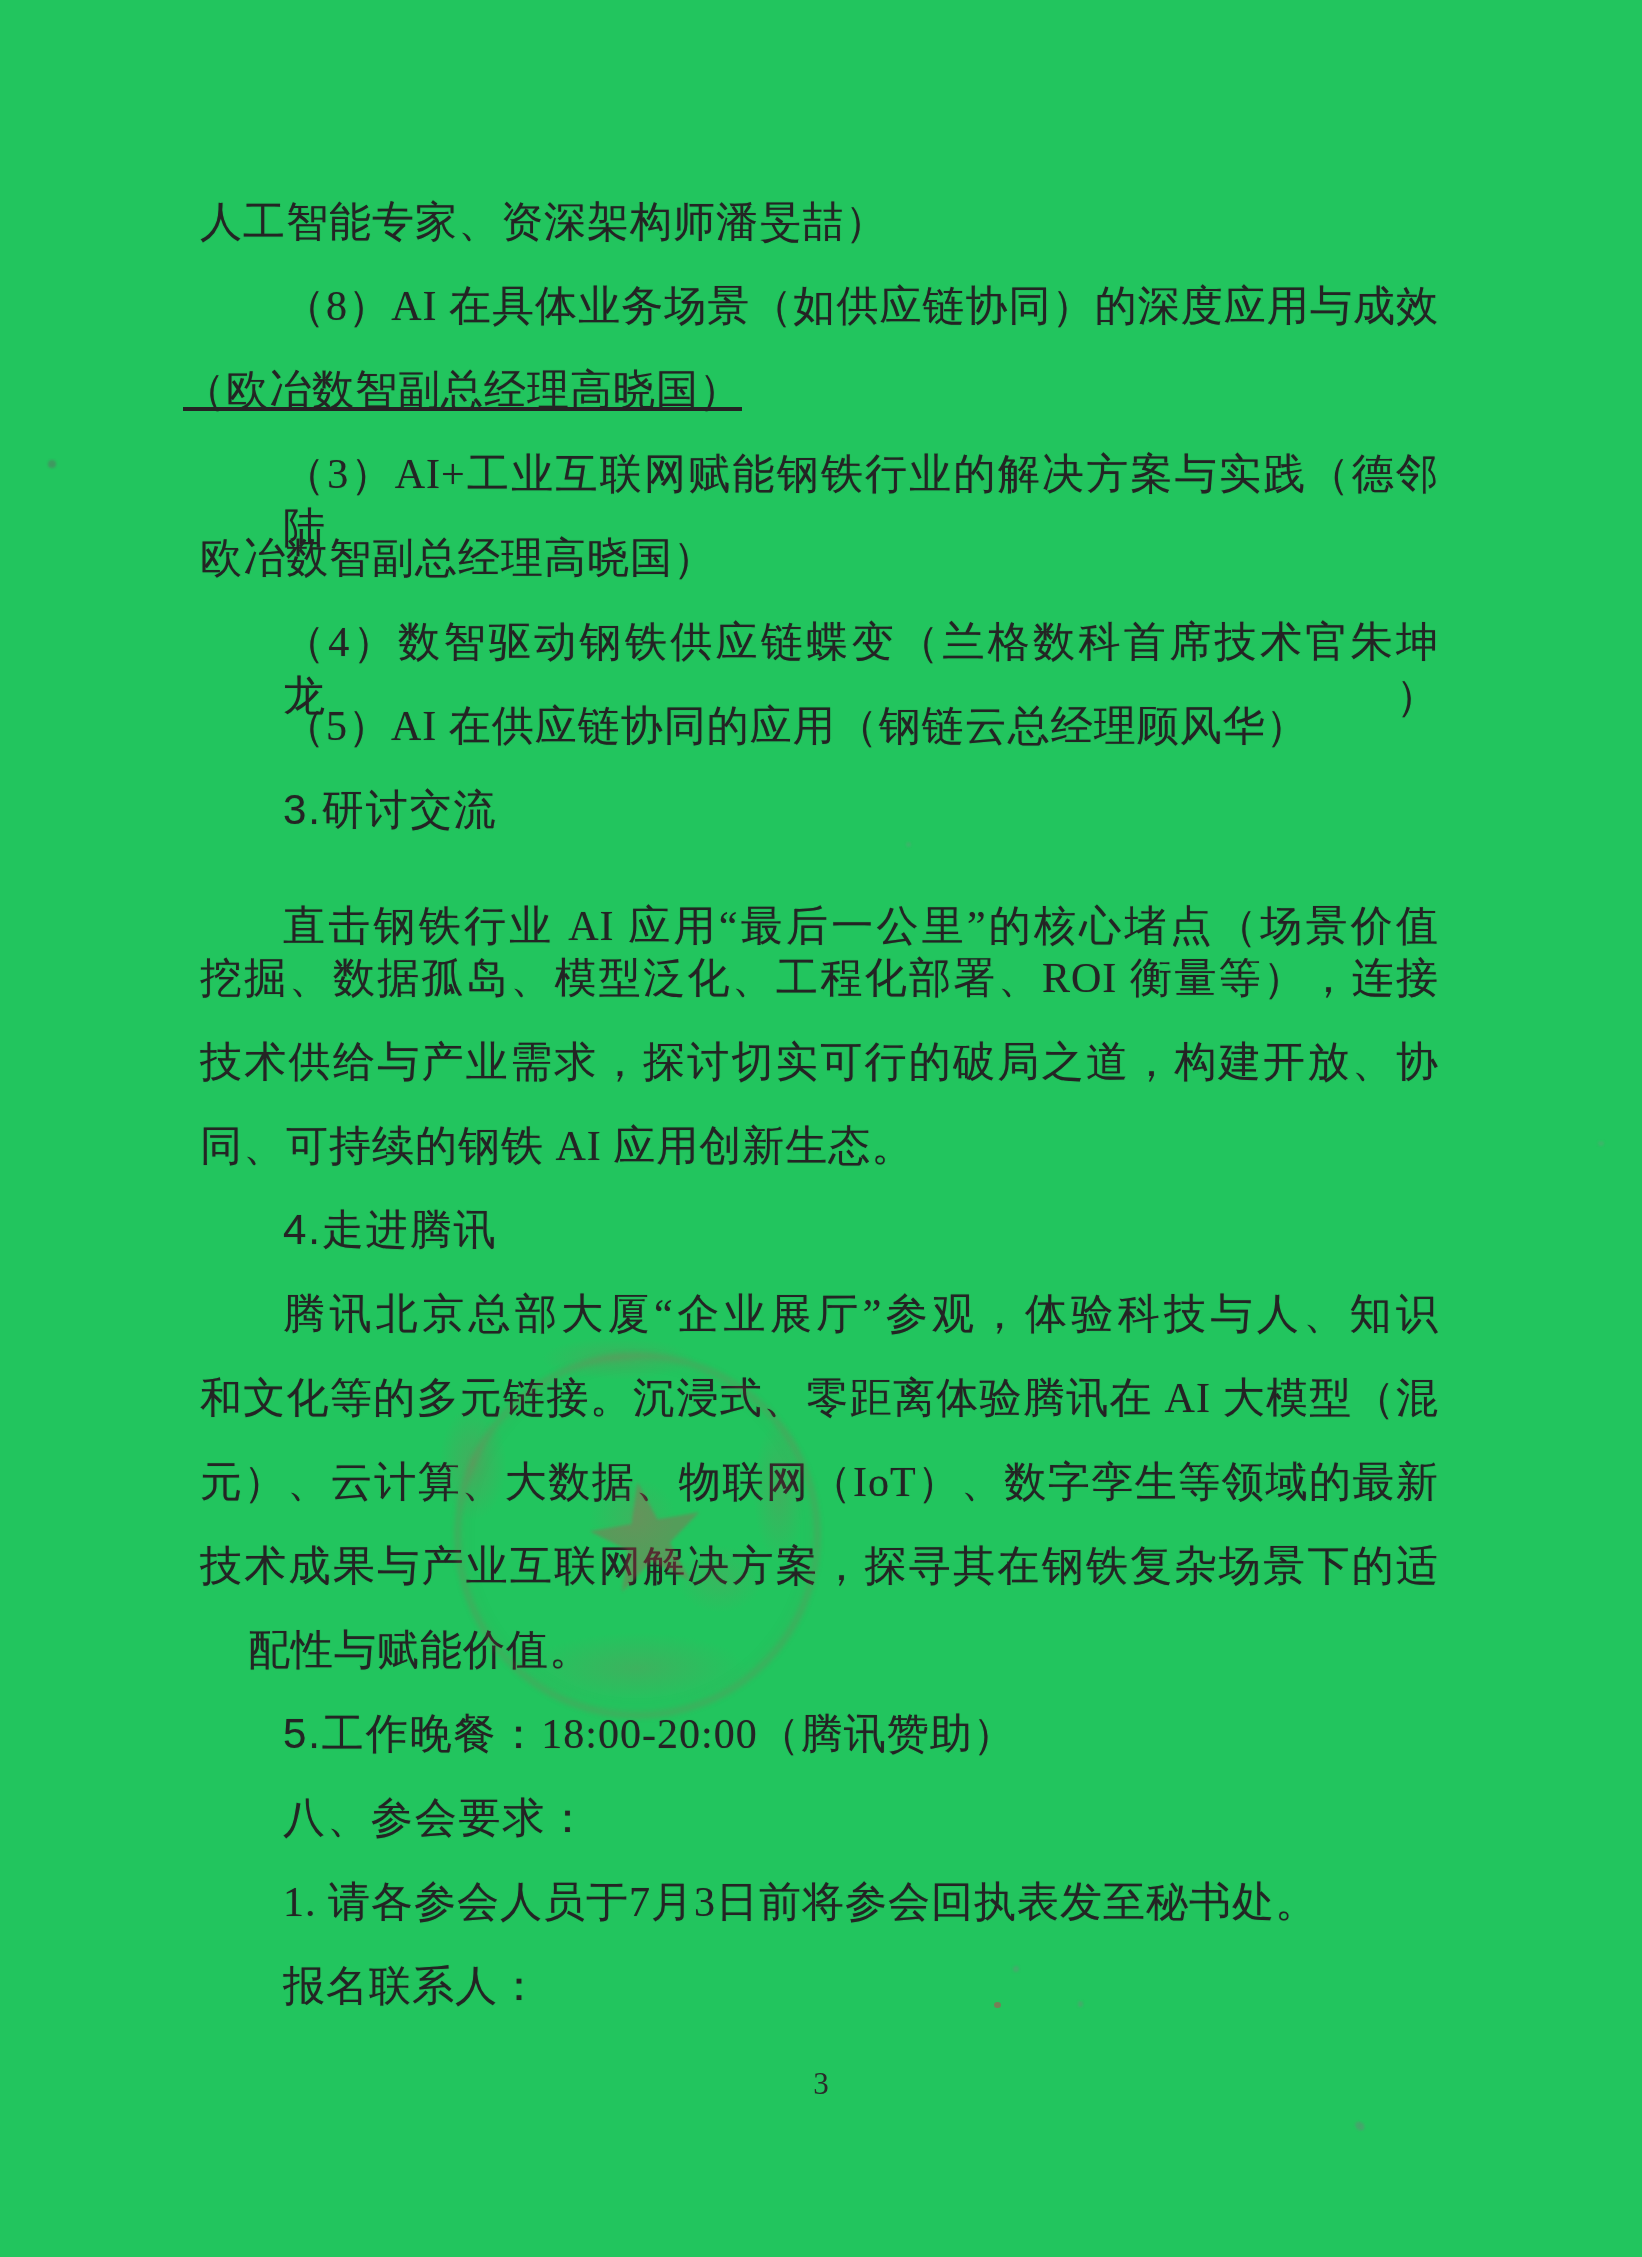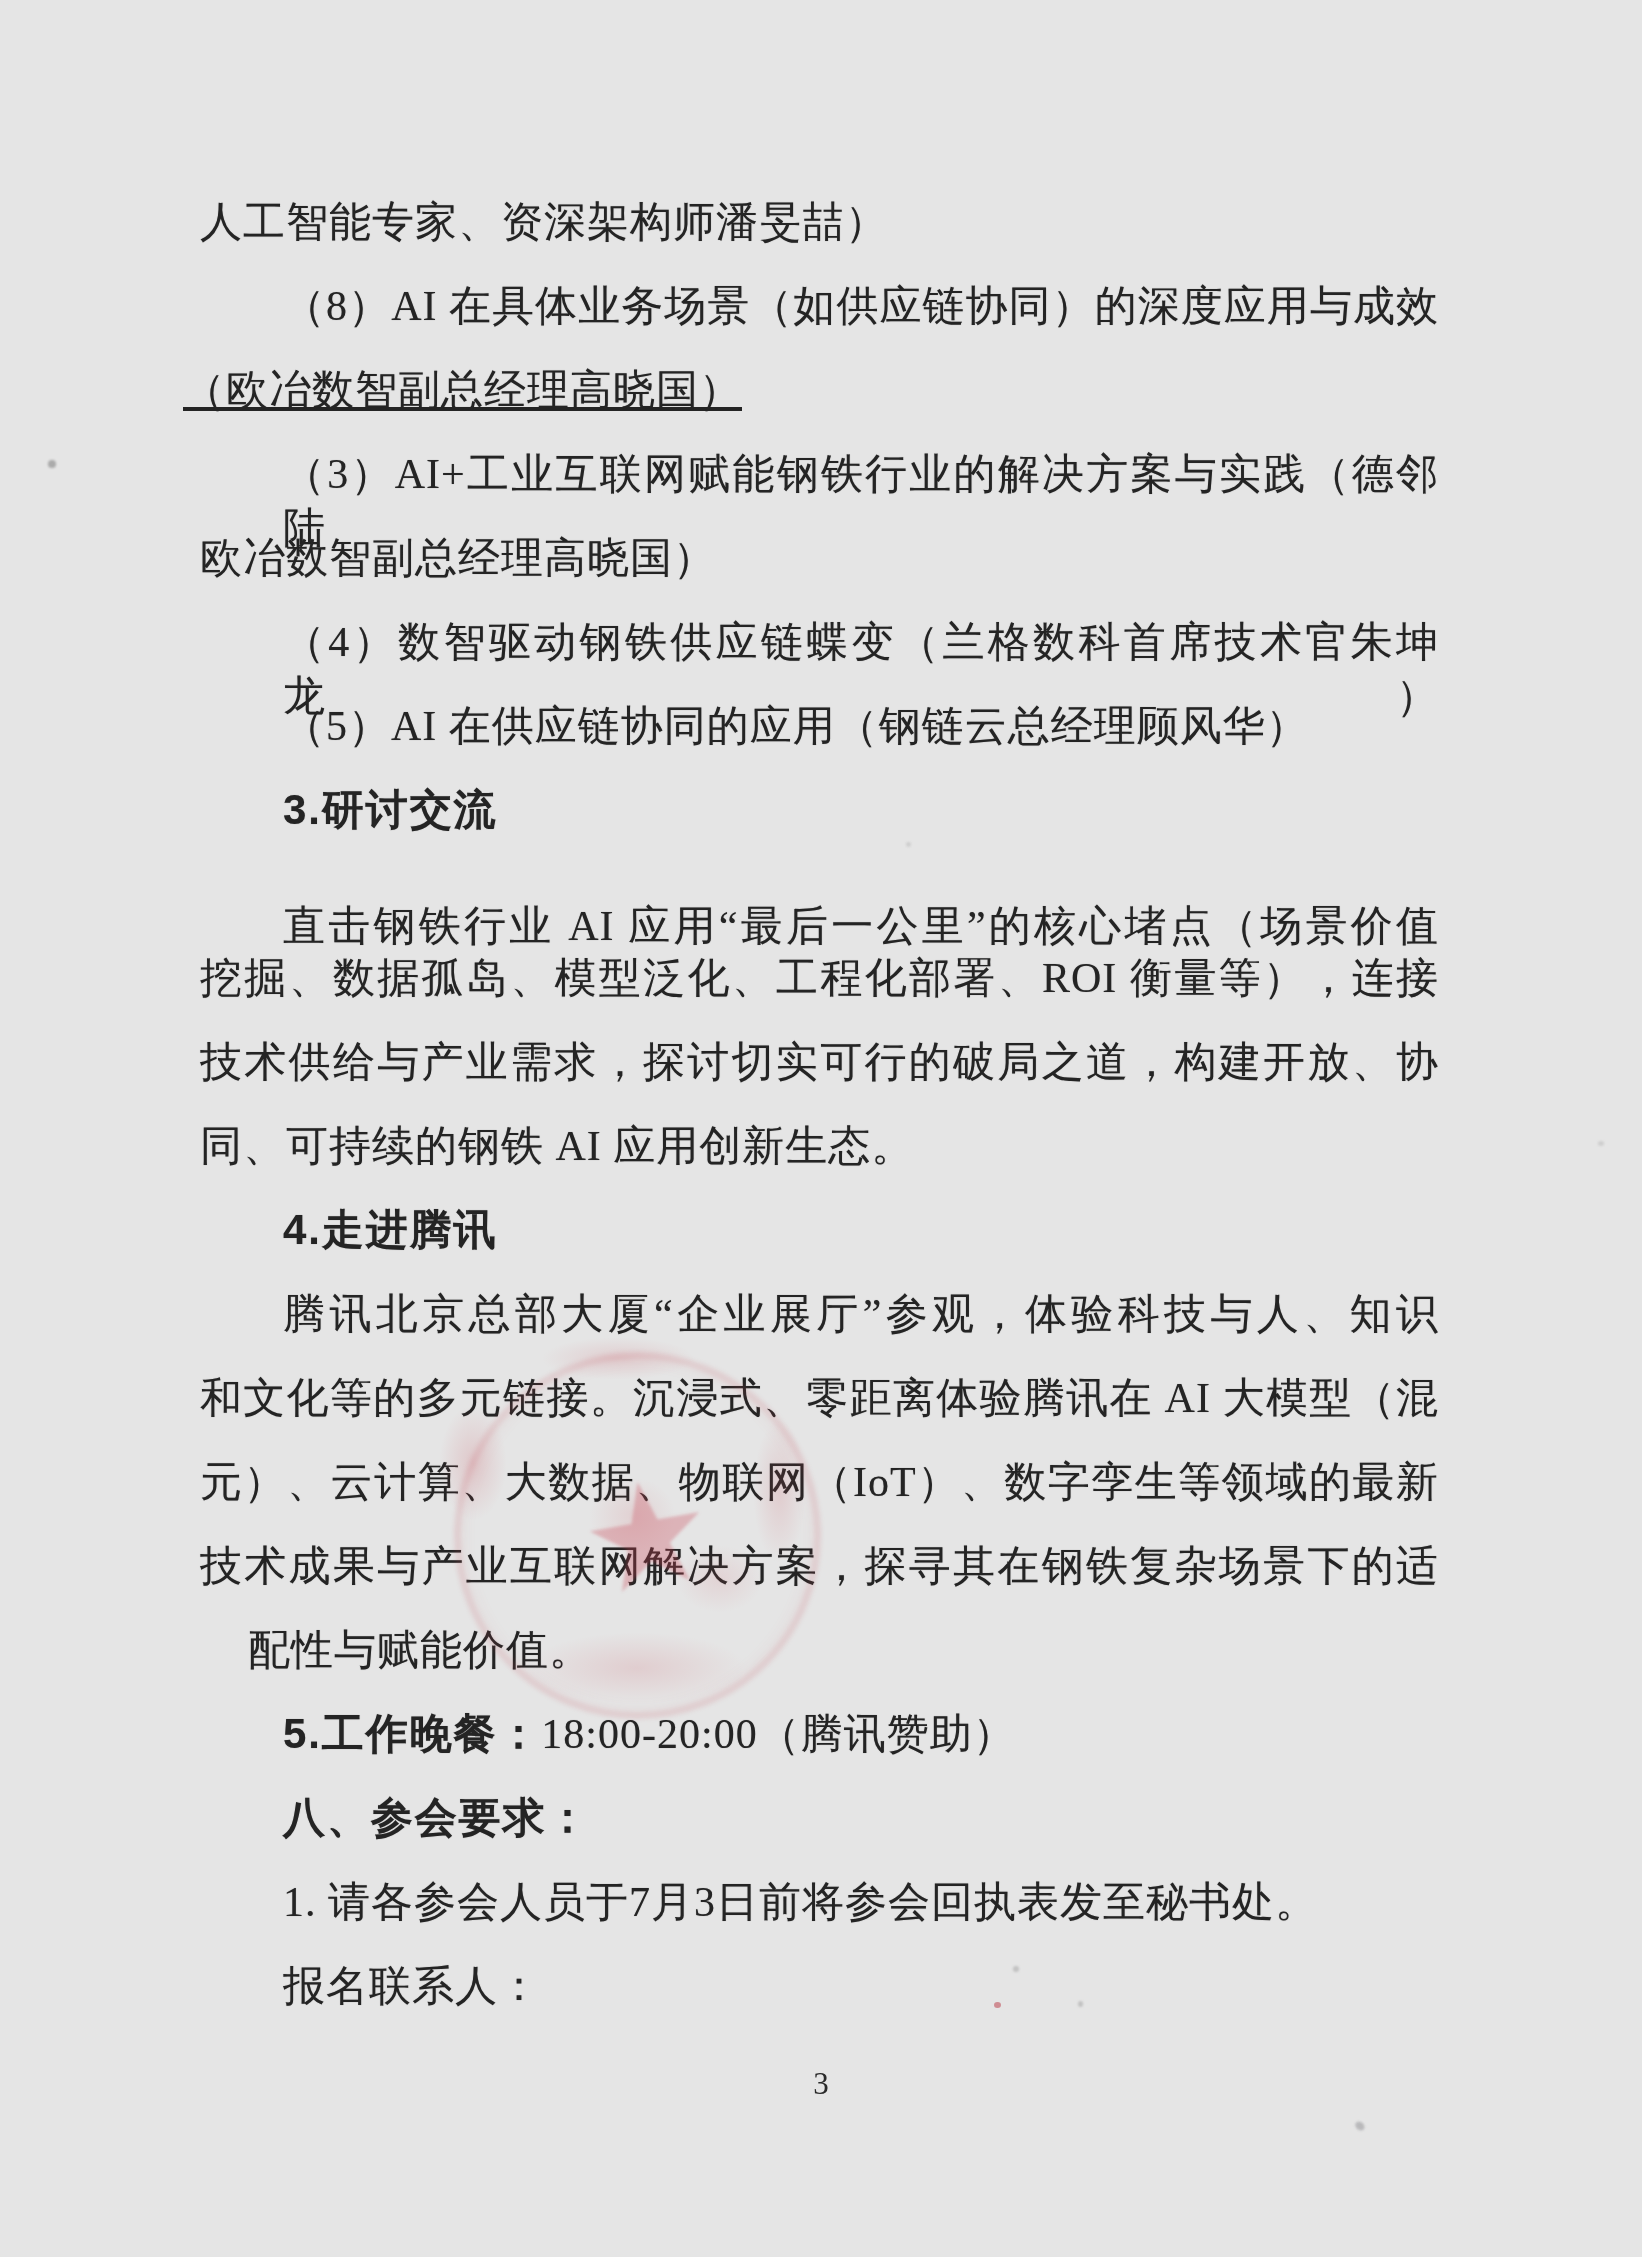--- a/index.html
+++ b/index.html
@@ -4,42 +4,42 @@
 <style>
   html,body{margin:0;padding:0;}
   body{
     width:1642px;height:2257px;
     background:#fbfbfa;
     font-family:"Liberation Serif","DejaVu Serif",serif;
     color:#242424;
     position:relative;
     overflow:hidden;
   }
-  .page{position:absolute;inset:0;background:#e5e5e5;}
+  .page{position:absolute;inset:0;background:#22c55e;}
   
   .line{
     position:absolute;
     font-size:42px;
     line-height:54px;
     letter-spacing:1px;
     white-space:nowrap;
     text-shadow:0 0 1px rgba(20,20,20,.35);
   }
   .ind0{left:200px;}
   .ind1{left:283px;}
   .ind2{left:183px;}
   .line.justify{
     white-space:normal;
     text-align:justify;
     text-align-last:justify;
   }
   .line.justify.ind0{width:1239px;}
   .line.justify.ind1{width:1156px;}
   .bold{
-    font-weight:bold;
+    font-weight:normal;
     font-family:"Liberation Sans","DejaVu Sans",sans-serif;
     letter-spacing:1.9px;
   }
   
   .pagenum{
     position:absolute;top:2066px;left:0;width:1642px;
     text-align:center;font-size:31px;color:#2a2a2a;
   }
   
   .seal{position:absolute;left:454px;top:1352px;width:367px;height:367px;pointer-events:none;}

